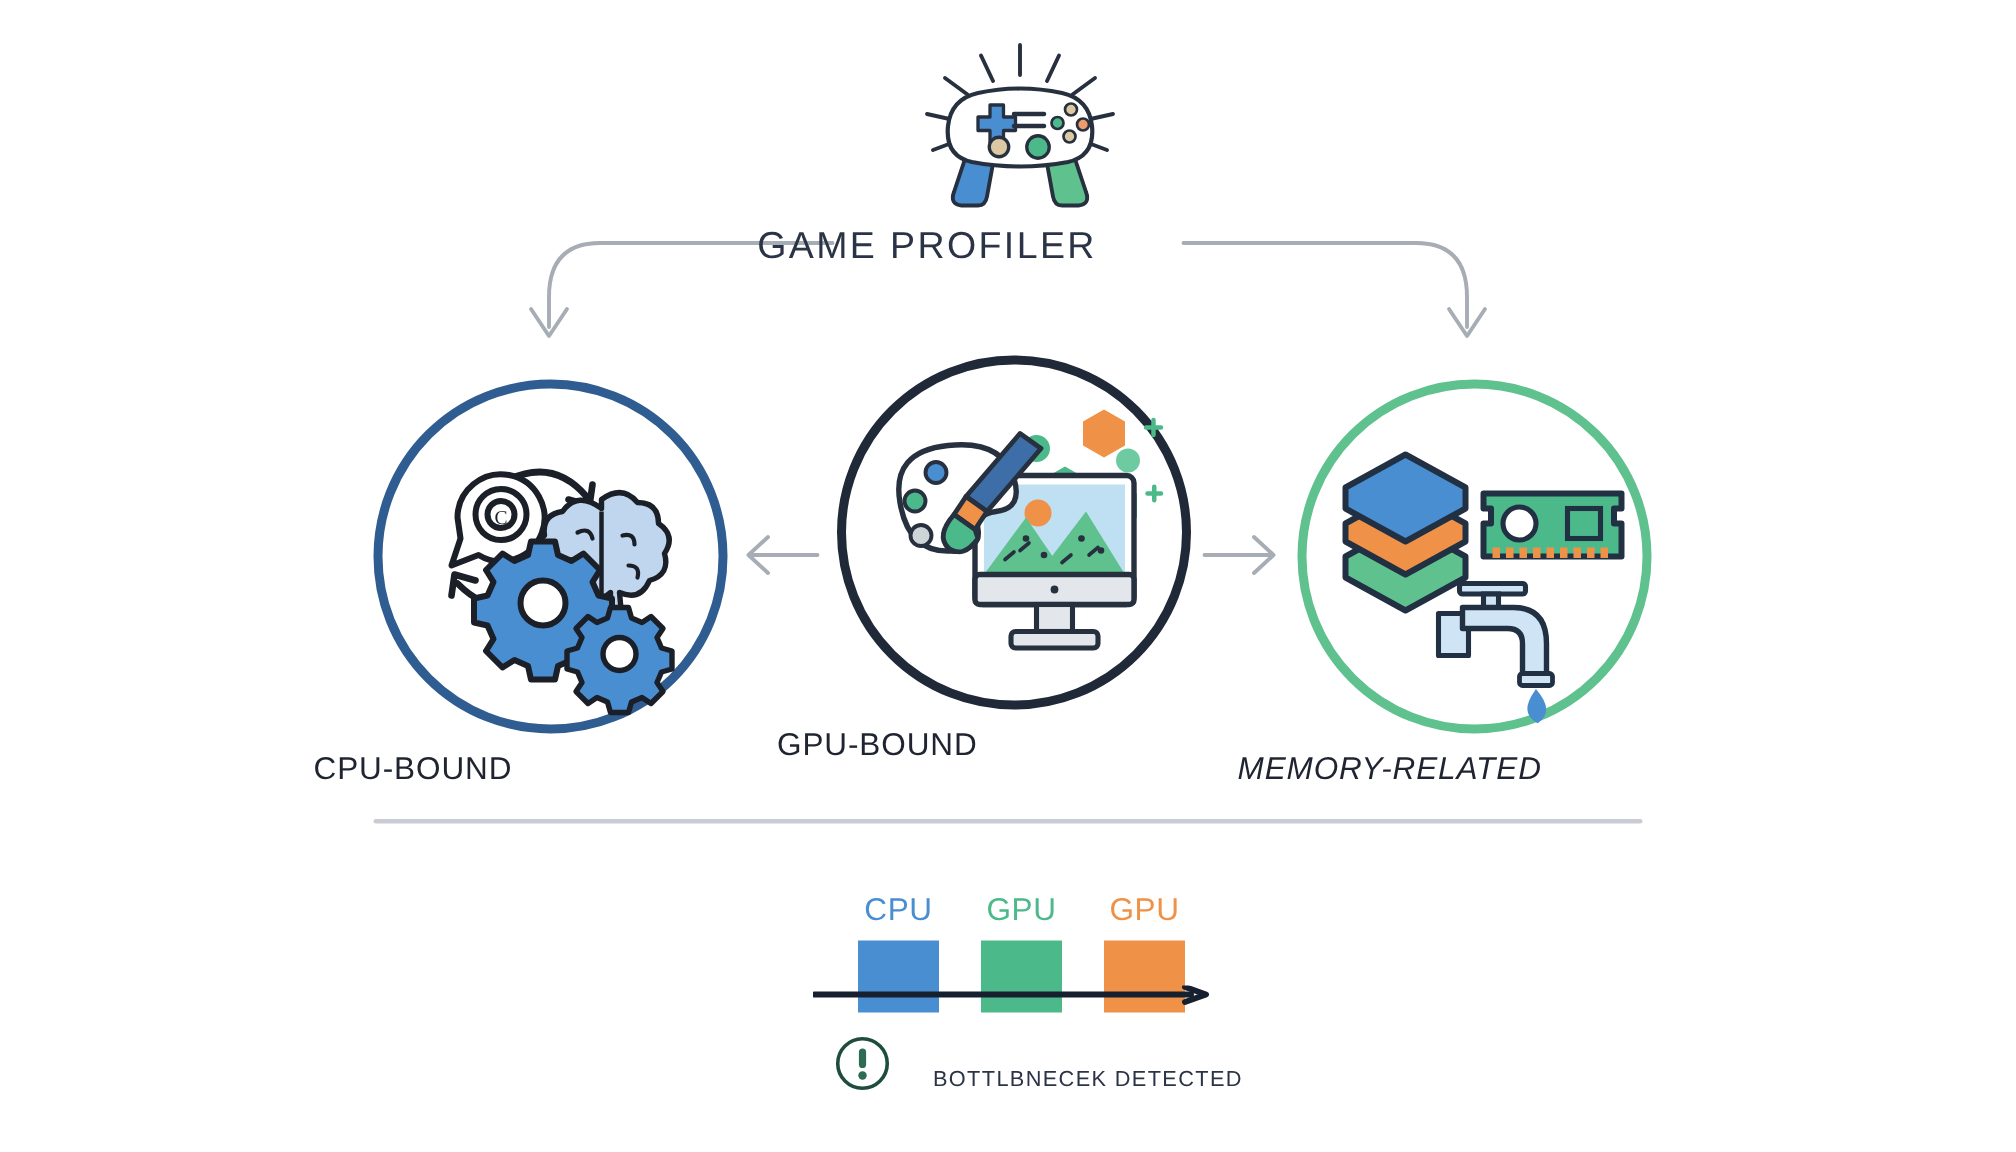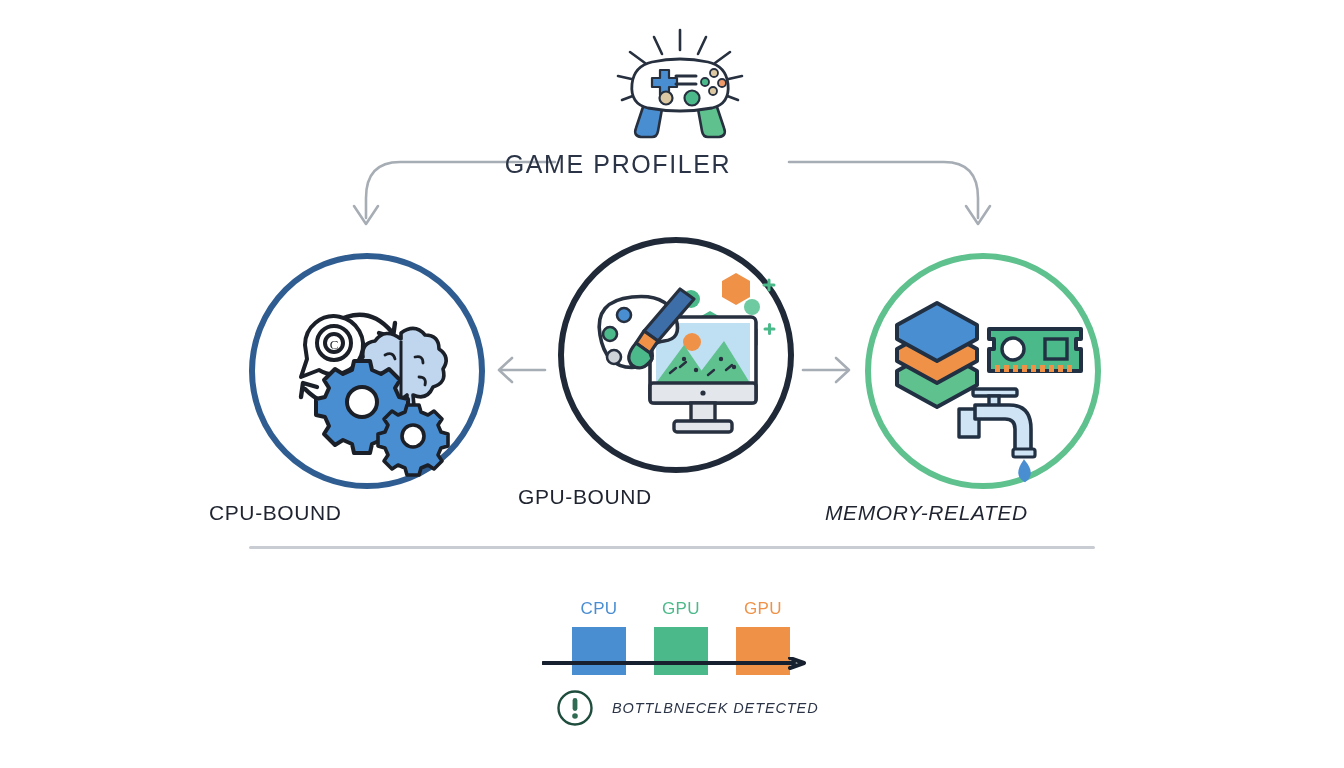--- a/index.html
+++ b/index.html
@@ -47,28 +47,28 @@
   .divider{
     position:absolute;left:249px;top:546px;width:846px;height:3px;
     background:#c9cdd3;border-radius:2px;
   }
 
   
   .bars{position:absolute;left:540px;top:585px;width:270px;height:90px;}
   .bar-col{position:absolute;bottom:0;width:54px;text-align:center;}
   .bar-label{
     position:absolute;bottom:56px;left:0;width:54px;
-    font-size:17px;letter-spacing:.4px;
+    font-size:21px;letter-spacing:.4px;
   }
   .bar-rect{position:absolute;bottom:0;left:0;width:54px;}
   .axis{position:absolute;left:542px;top:657px;width:268px;height:14px;}
 
   .alert{
     position:absolute;left:556px;top:688px;width:300px;height:40px;
-    display:flex;align-items:center;gap:18px;font-style:italic;
+    display:flex;align-items:flex-end;gap:28px;
   }
   .alert-text{
     font-size:14.5px;letter-spacing:.9px;color:#2b3446;white-space:nowrap;
   }
 </style>
 </head>
 <body>
 
 <div class="stage">
 

